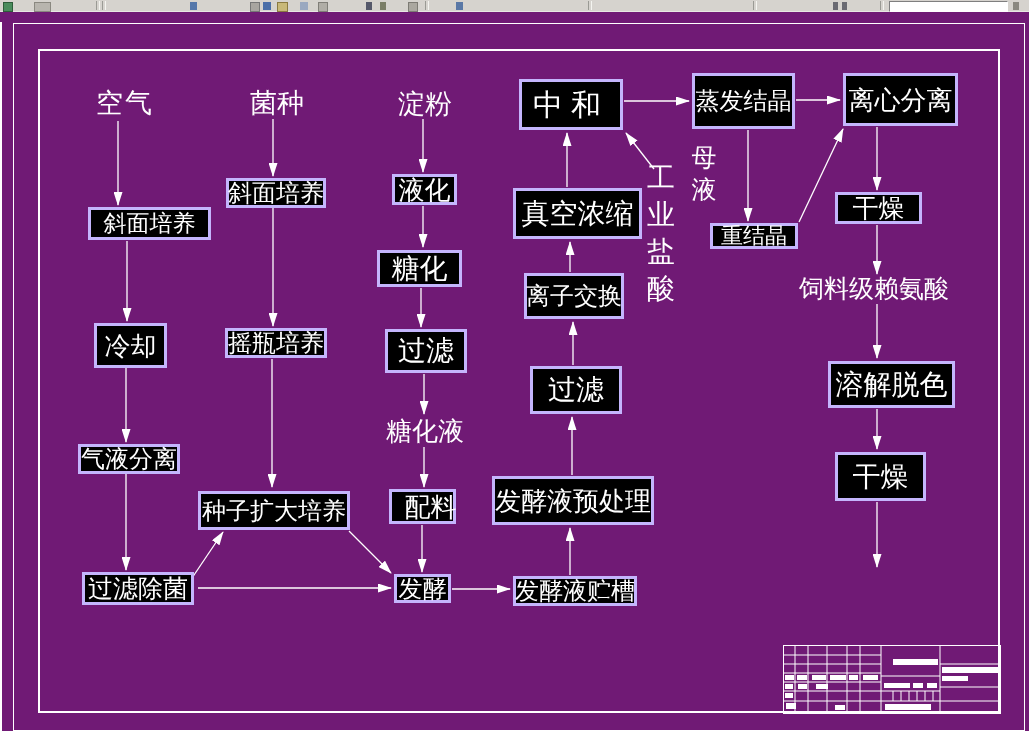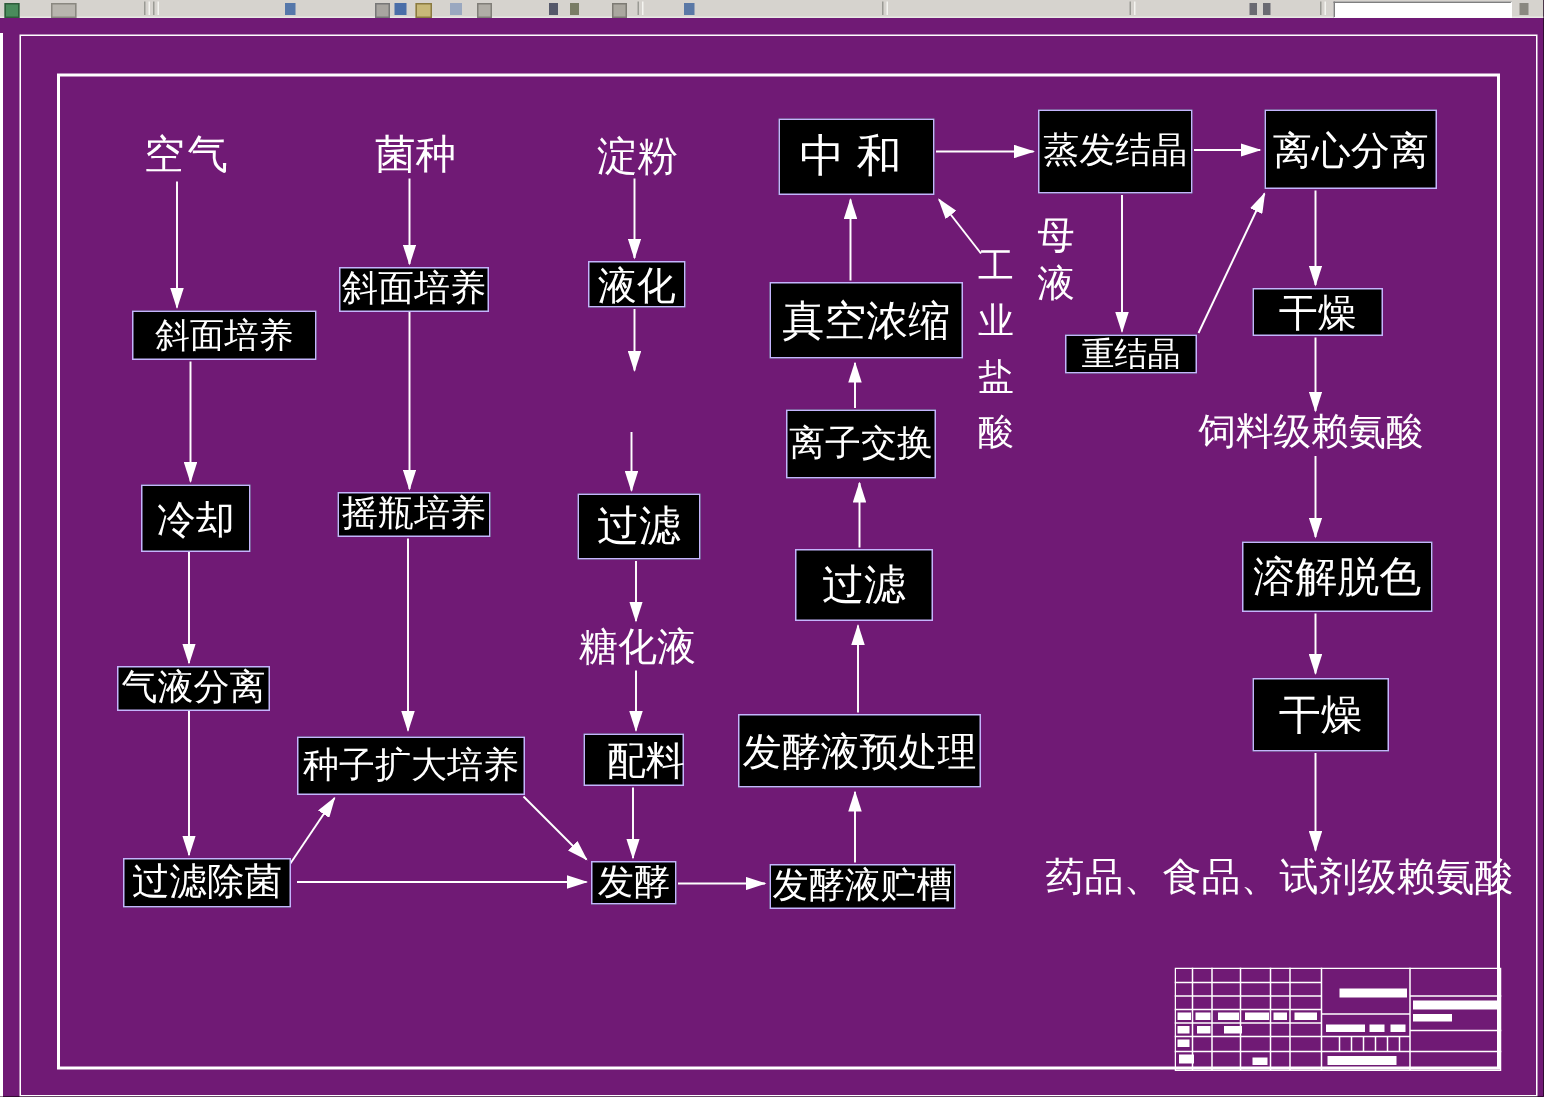--- a/index.html
+++ b/index.html
@@ -22,21 +22,21 @@
   
   .canvas{position:absolute;left:0;top:11px;width:1029px;height:720px;background:#701a75;}
   .edge-line{position:absolute;left:0;top:11px;width:2px;height:720px;background:#fff;}
   .frame-outer{position:absolute;left:13px;top:12px;width:1012px;height:708px;
     border:1px solid #fff;box-sizing:border-box;}
   .frame-inner{position:absolute;left:38px;top:38px;width:962px;height:664px;
     border:2px solid #fff;box-sizing:border-box;}
   svg{position:absolute;left:0;top:0;}
   
   .node{
-    position:absolute;box-sizing:border-box;border:1px solid #c4b5fd;background:#000;
+    position:absolute;box-sizing:border-box;border:3px solid #c4b5fd;background:#000;
     color:#fff;display:flex;align-items:center;justify-content:center;
     white-space:nowrap;z-index:3;line-height:1;
   }
   .lbl{
     position:absolute;color:#fff;white-space:nowrap;z-index:3;line-height:1;
   }
   .vlbl{
     position:absolute;color:#fff;z-index:3;word-break:break-all;text-align:center;
   }
 </style>
@@ -113,33 +113,33 @@
       <line x1="877" y1="293" x2="877" y2="347" marker-end="url(#ah)"></line>
       <line x1="877" y1="398" x2="877" y2="438" marker-end="url(#ah)"></line>
       <line x1="877" y1="491" x2="877" y2="556" marker-end="url(#ah)"></line>
     </g>
   </svg>
 
   <div class="lbl" style="left:96px;top:79px;font-size:27px;letter-spacing:2px;">空气</div>
   <div class="lbl" style="left:250px;top:79px;font-size:27px;">菌种</div>
   <div class="lbl" style="left:398px;top:80px;font-size:27px;">淀粉</div>
   <div class="lbl" style="left:386px;top:407px;font-size:26px;">糖化液</div>
-  <div class="vlbl" style="left:646px;top:148px;width:30px;font-size:24px;line-height:37px;text-align:right;">工业盐酸</div>
+  <div class="vlbl" style="left:646px;top:148px;width:30px;font-size:28px;line-height:37px;">工业盐酸</div>
   <div class="vlbl" style="left:690px;top:130px;width:28px;font-size:25px;line-height:32px;">母液</div>
   <div class="lbl" style="left:799px;top:265px;font-size:25px;">饲料级赖氨酸</div>
-  <div class="lbl" style="left:697px;top:560px;font-size:26px;">药品、食品、试剂级赖氨酸</div>
 
   <div class="node" style="left:88px;top:196px;width:123px;height:33px;font-size:23px;">斜面培养</div>
   <div class="node" style="left:94px;top:312px;width:73px;height:45px;font-size:26px;">冷却</div>
   <div class="node" style="left:78px;top:433px;width:102px;height:30px;font-size:24px;">气液分离</div>
   <div class="node" style="left:82px;top:561px;width:112px;height:33px;font-size:25px;">过滤除菌</div>
   <div class="node" style="left:226px;top:167px;width:100px;height:30px;font-size:24px;text-align:right;">斜面培养</div>
   <div class="node" style="left:225px;top:317px;width:102px;height:30px;font-size:24px;">摇瓶培养</div>
   <div class="node" style="left:198px;top:480px;width:152px;height:39px;font-size:24px;">种子扩大培养</div>
   <div class="node" style="left:392px;top:163px;width:65px;height:31px;font-size:26px;">液化</div>
+  <div class="node" style="left:377px;top:239px;width:85px;height:37px;font-size:28px;">糖化</div>
   <div class="node" style="left:385px;top:318px;width:82px;height:44px;font-size:28px;">过滤</div>
   <div class="node" style="left:389px;top:478px;width:67px;height:35px;font-size:26px;padding-left:16px;">配料</div>
   <div class="node" style="left:394px;top:563px;width:57px;height:29px;font-size:24px;">发酵</div>
   <div class="node" style="left:513px;top:565px;width:124px;height:30px;font-size:24px;">发酵液贮槽</div>
   <div class="node" style="left:492px;top:465px;width:162px;height:49px;font-size:26px;">发酵液预处理</div>
   <div class="node" style="left:530px;top:355px;width:92px;height:48px;font-size:28px;">过滤</div>
   <div class="node" style="left:524px;top:262px;width:100px;height:46px;font-size:24px;">离子交换</div>
   <div class="node" style="left:513px;top:177px;width:129px;height:51px;font-size:28px;">真空浓缩</div>
   <div class="node" style="left:519px;top:68px;width:104px;height:51px;font-size:30px;letter-spacing:8px;">中和</div>
   <div class="node" style="left:692px;top:62px;width:103px;height:56px;font-size:24px;">蒸发结晶</div>

